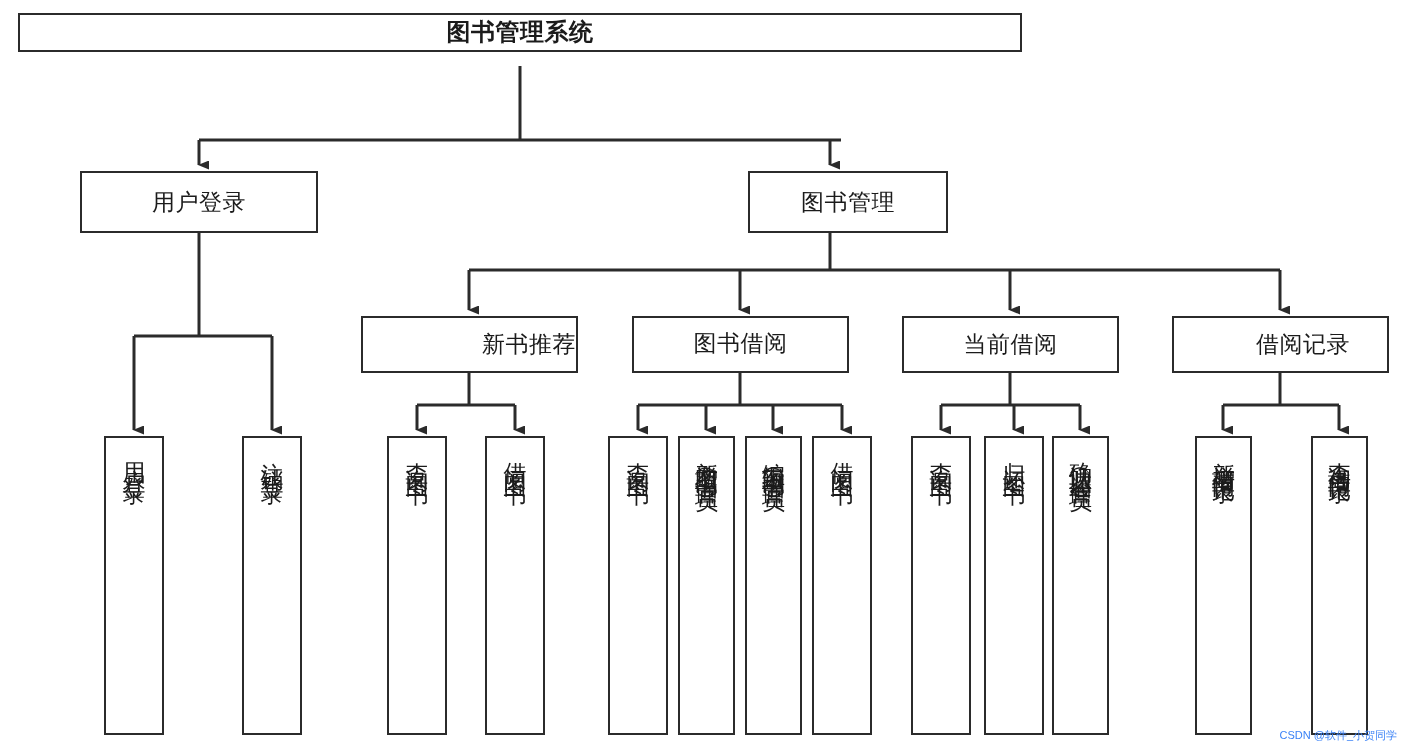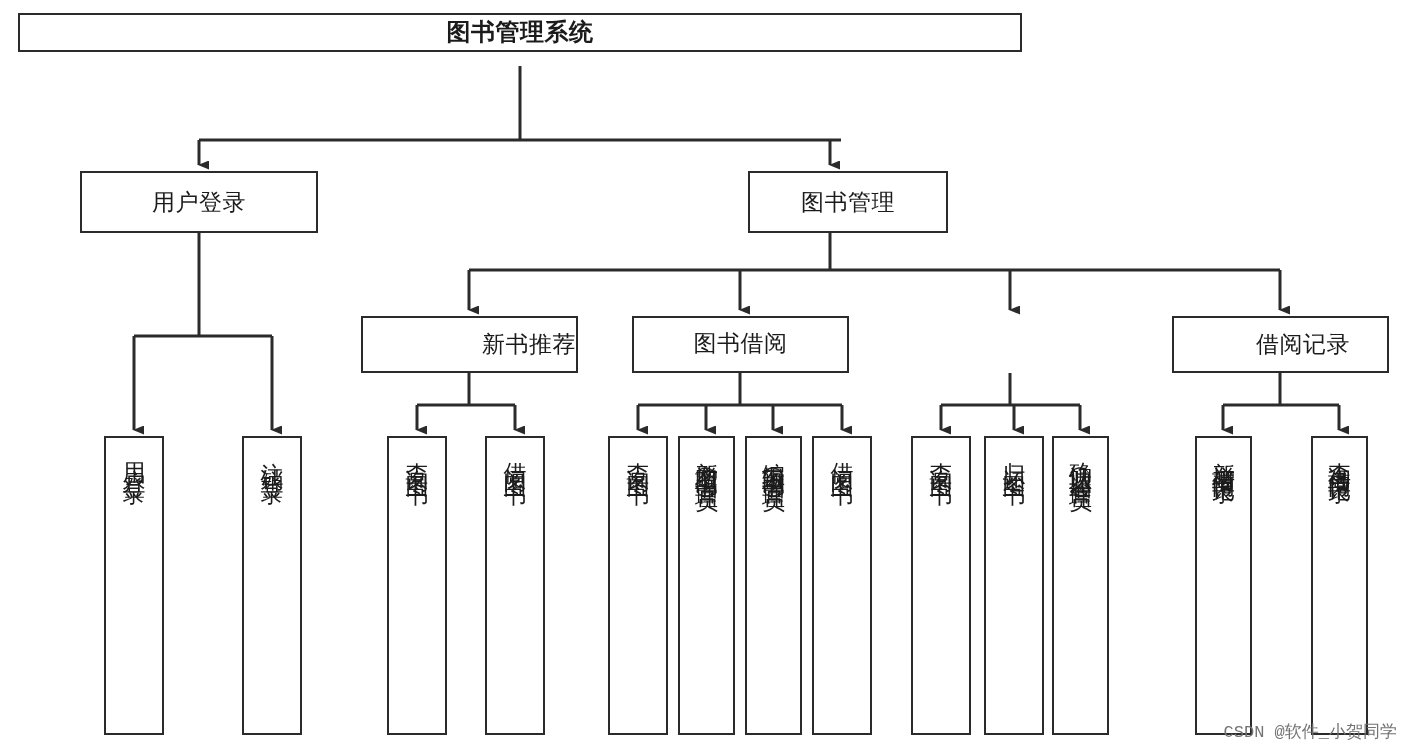--- a/index.html
+++ b/index.html
@@ -63,25 +63,25 @@
     letter-spacing: 7px;
     white-space: nowrap;
   }
   .node.leaf.tall-text .node-label {
     letter-spacing: 4px;
   }
   #watermark {
     position: absolute;
     right: 8px;
     bottom: 4px;
-    font-size: 17px;
-    color: #737373;
+    font-size: 11px;
+    color: #3b82f6;
     white-space: nowrap;
     z-index: 5;
-    font-family: Liberation Mono, monospace;
+    font-family: Liberation Sans, sans-serif;
   }
 </style>
 </head>
 <body>
 
 <div id="diagram-root">
 
   <svg id="edge-layer" viewBox="0 0 1405 747" xmlns="http://www.w3.org/2000/svg">
     <defs>
       <marker id="arrow" markerWidth="9" markerHeight="11" refX="4.5" refY="10" orient="auto" markerUnits="userSpaceOnUse">
@@ -142,20 +142,23 @@
   <div class="node lvl1" style="left:712px; top:171px; width:200px; height:62px;margin-left:36px;">
     <span class="node-label">图书管理</span>
   </div>
 
   <div class="node lvl2" style="left:361px; top:316px; width:217px; height:57px;justify-content:flex-end;">
     <span class="node-label">新书推荐</span>
   </div>
   <div class="node lvl2" style="left:632px; top:316px; width:217px; height:57px;font-family:Liberation Serif, serif;">
     <span class="node-label">图书借阅</span>
   </div>
+  <div class="node lvl2" style="left:902px; top:316px; width:217px; height:57px;">
+    <span class="node-label">当前借阅</span>
+  </div>
   <div class="node lvl2" style="left:1172px; top:316px; width:217px; height:57px;padding-left:45px;">
     <span class="node-label">借阅记录</span>
   </div>
 
   <div class="node leaf" style="left:104px; top:436px; width:60px; height:299px;">
     <span class="node-label">用户登录</span>
   </div>
   <div class="node leaf" style="left:242px; top:436px; width:60px; height:299px;">
     <span class="node-label">注销登录</span>
   </div>

